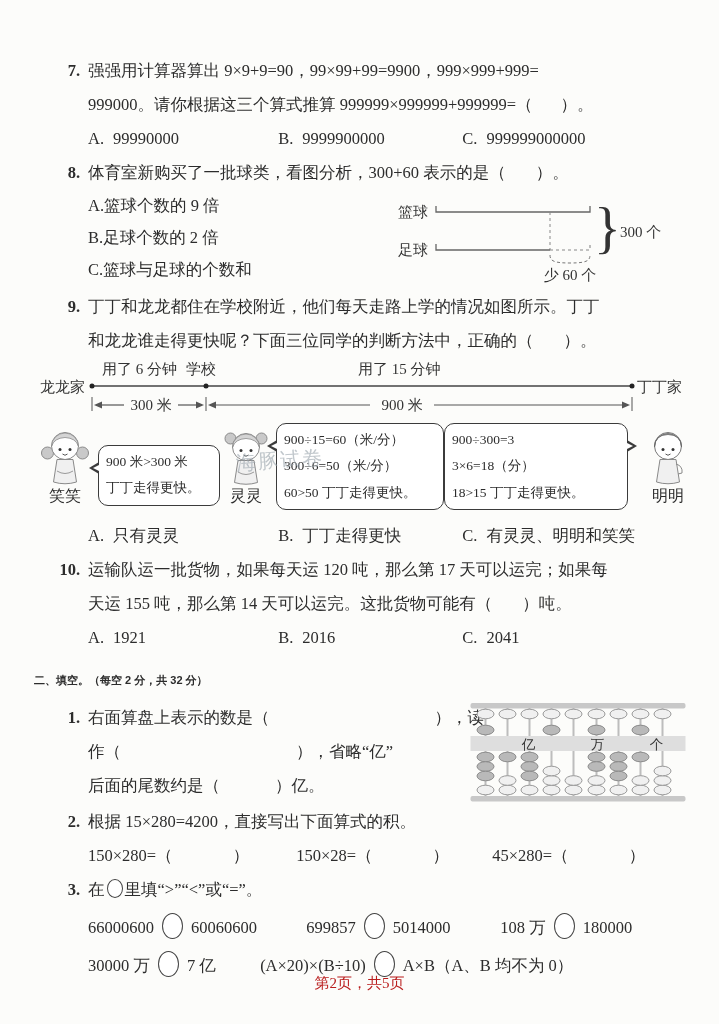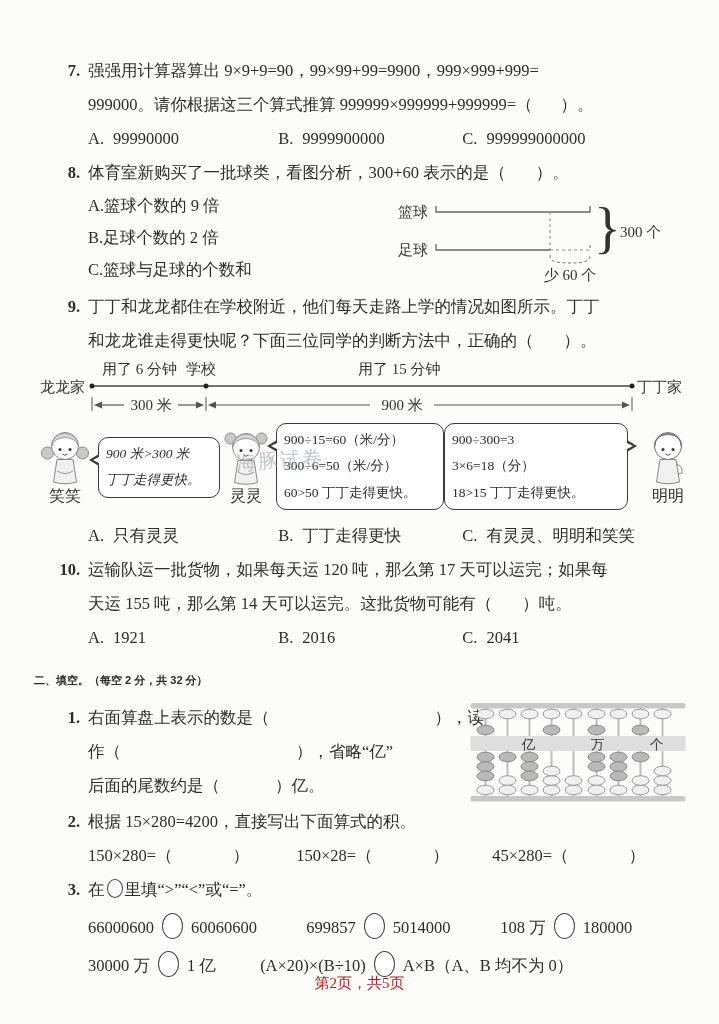--- a/index.html
+++ b/index.html
@@ -21,21 +21,21 @@
   svg text{font-family:"Liberation Serif","DejaVu Serif",serif;fill:#333;}
   .dt{font-size:15px;}
   
   .q9-svg{display:block;margin:3px 0 0 6px;}
   .bubble-row{display:flex;align-items:flex-start;margin-top:2px;height:98px;}
   .speaker{display:flex;flex-direction:column;align-items:center;width:62px;margin-top:5px;flex:none;}
   .speaker .name{font-size:16px;line-height:19px;}
   .bubble{border:1.5px solid #3b3b3b;border-radius:10px;background:#fff;padding:3px 7px;
           font-size:13.5px;line-height:1.95;position:relative;flex:none;}
   .bubble .bl{display:block;white-space:nowrap;}
-  .b1{margin-top:16px;margin-left:2px;font-style:italic;}
+  .b1{margin-top:24px;margin-left:2px;}
   .b2{margin-top:2px;margin-left:4px;}
   .b3{margin-top:2px;}
   .tail-l::after{content:"";position:absolute;left:-10px;top:16px;border:6px solid transparent;border-right:10px solid #3b3b3b;border-left:0;}
   .tail-l::before{content:"";position:absolute;left:-6px;top:17.5px;border:4.5px solid transparent;border-right:8px solid #fff;border-left:0;z-index:1;}
   .tail-r::after{content:"";position:absolute;right:-10px;top:16px;border:6px solid transparent;border-left:10px solid #3b3b3b;border-right:0;}
   .tail-r::before{content:"";position:absolute;right:-6px;top:17.5px;border:4.5px solid transparent;border-left:8px solid #fff;border-right:0;z-index:1;}
   
   .sec-header{font-family:"Liberation Sans","DejaVu Sans",sans-serif;font-weight:bold;font-size:11px;
               height:42px;line-height:42px;margin-top:4px;}
   
@@ -330,21 +330,21 @@
     <section>
       <div class="line">
         <span class="qnum">3.</span><span>在</span><span class="circle-sm"></span><span>里填“&gt;”“&lt;”或“=”。</span>
       </div>
       <div class="line indent cmps">
         <span class="cmp cmp-1"><span>66000600</span><span class="circle"></span><span>60060600</span></span>
         <span class="cmp cmp-2"><span>699857</span><span class="circle"></span><span>5014000</span></span>
         <span class="cmp"><span>108 万</span><span class="circle"></span><span>180000</span></span>
       </div>
       <div class="line indent cmps">
-        <span class="cmp cmp-4"><span>30000 万</span><span class="circle"></span><span>1 亿</span></span>
+        <span class="cmp cmp-4"><span>30000 万</span><span class="circle"></span><span>7 亿</span></span>
         <span class="cmp"><span class="ital">(A×20)×(B÷10)</span><span class="circle"></span><span class="ital">A×B</span><span>（A、B 均不为 0）</span></span>
       </div>
     </section>
 
   </main>
 
   <footer class="footer">第2页，共5页</footer>
 </div>
 
 </body></html>

